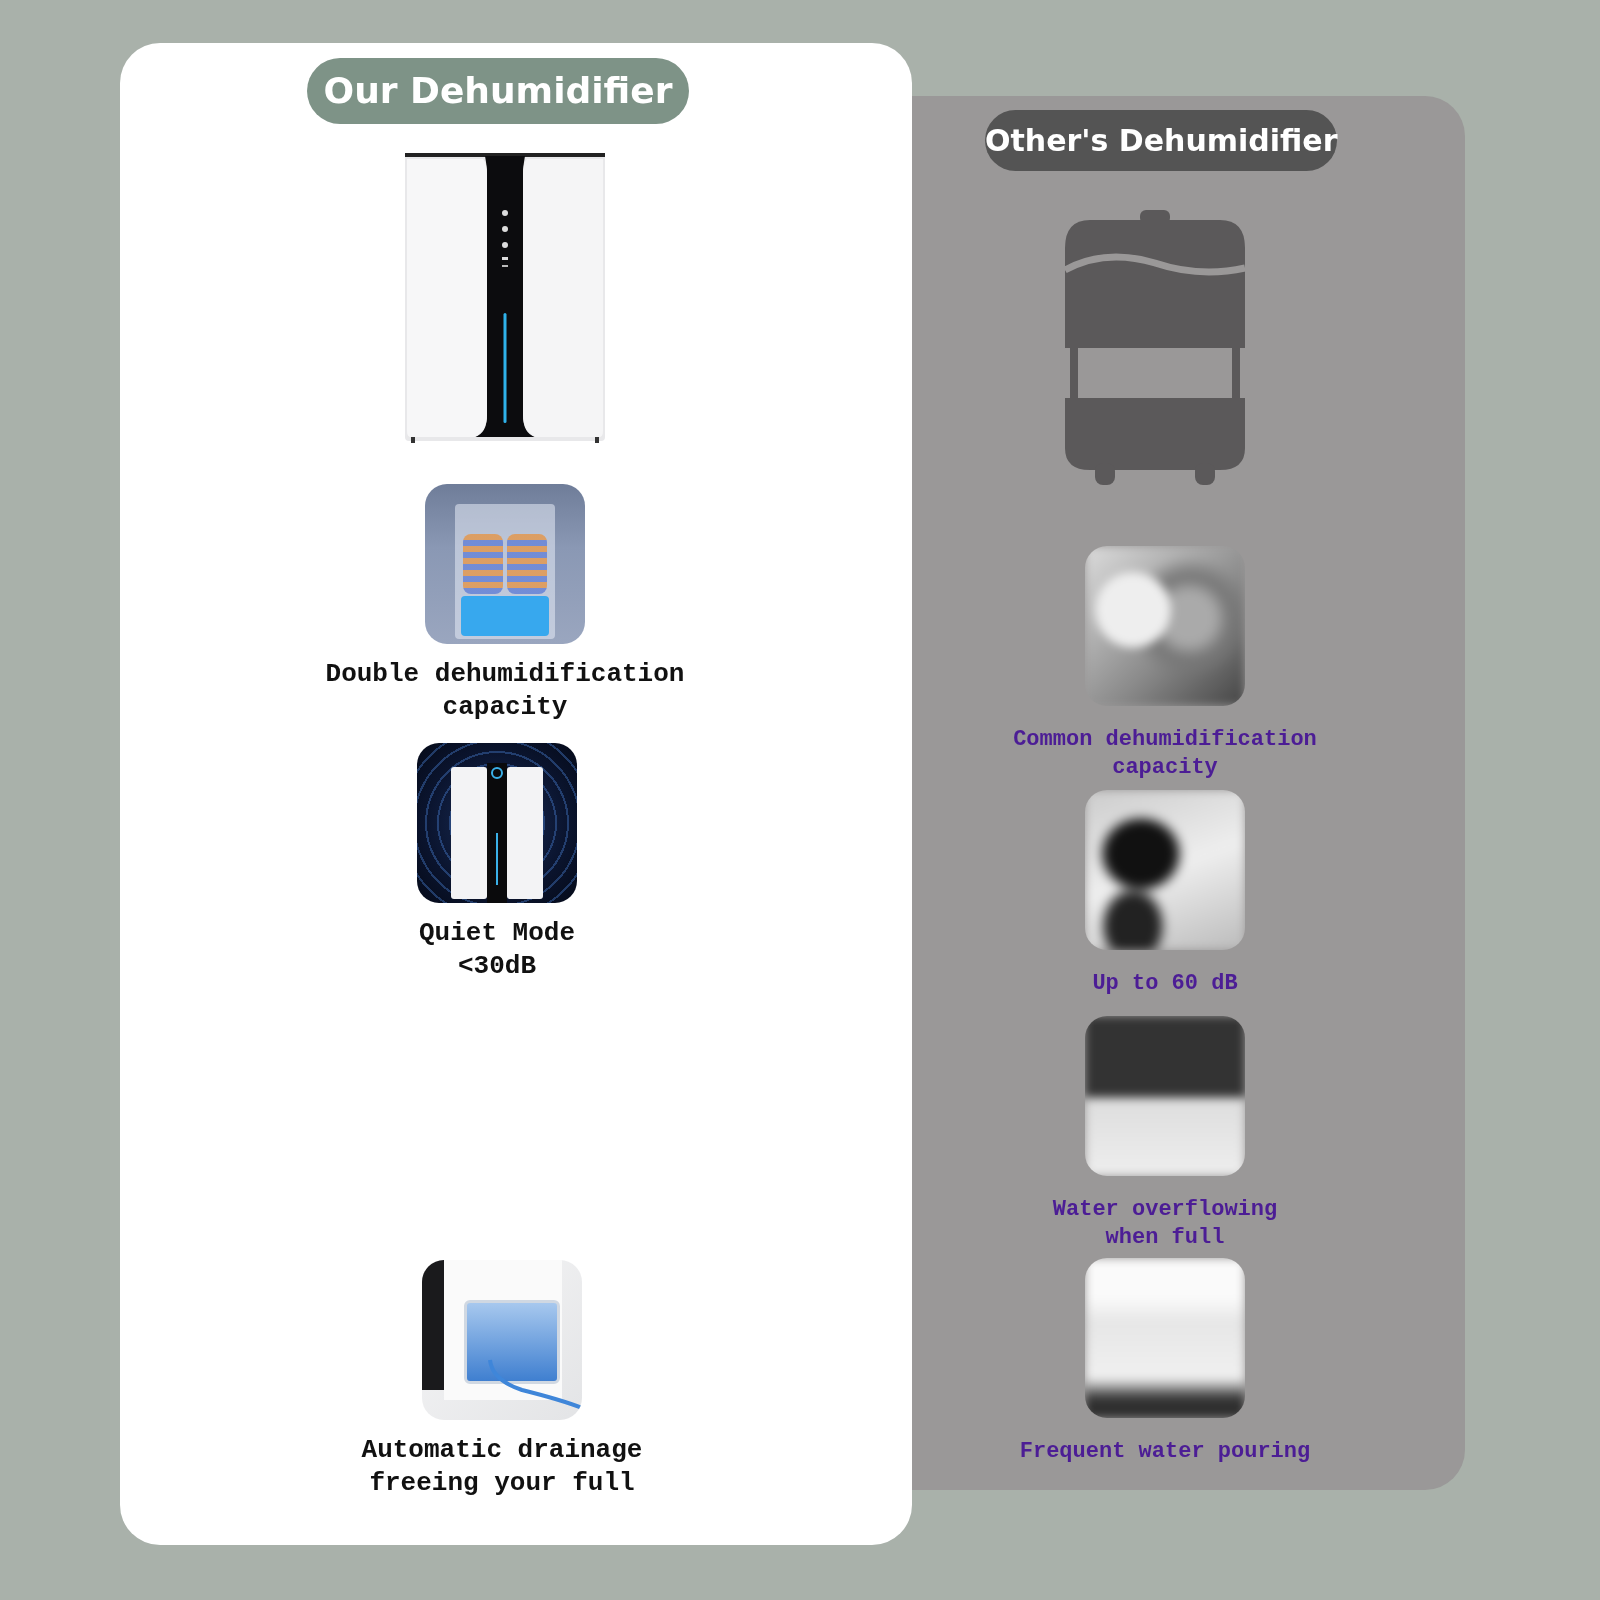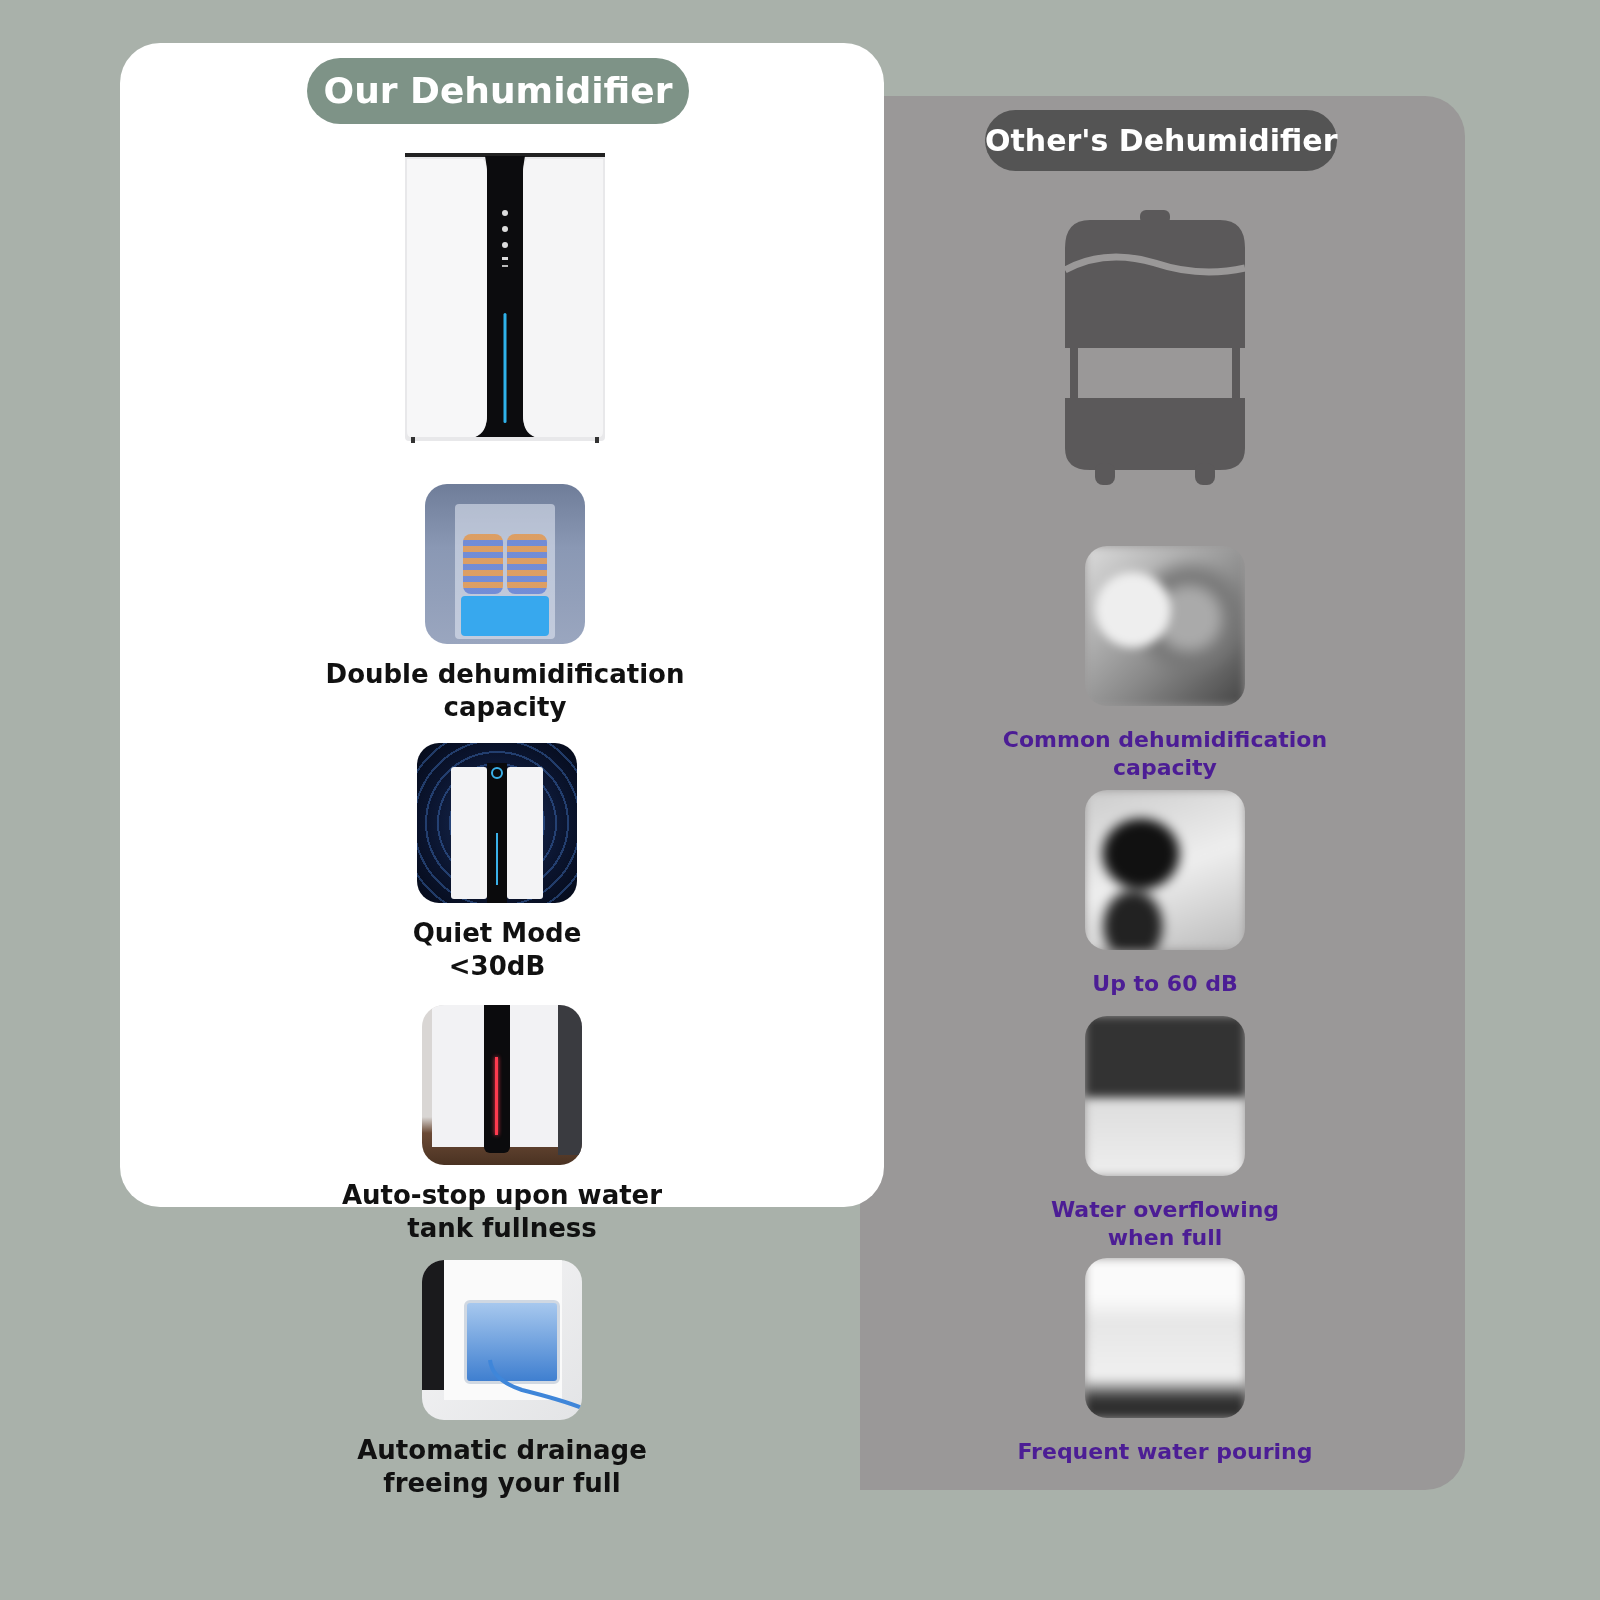--- a/index.html
+++ b/index.html
@@ -6,24 +6,25 @@
     body {
       width: 1600px; height: 1600px;
       background: #a9b1aa;
       position: relative;
       overflow: hidden;
       font-family: "DejaVu Sans", "Liberation Sans", sans-serif;
     }
     .panel-ours {
       position: absolute;
       left: 120px; top: 43px;
-      width: 764px; height: 1164px;
+      width: 764px; height: 1502px;
       background: #ffffff;
       border-radius: 40px;
       z-index: 2;
+      padding-left: 28px;
     }
     .panel-others {
       position: absolute;
       left: 860px; top: 96px;
       width: 605px; height: 1394px;
       background: #9a9898;
       border-radius: 0 40px 40px 0;
       z-index: 1;
     }
     .pill {
@@ -53,20 +54,21 @@
       width: 200px; height: 290px;
     }
     .hero-ours { left: 285px; top: 110px; }
     .hero-others { left: 200px; top: 112px; width: 190px; height: 280px; }
 
     .feature {
       position: absolute;
       text-align: center;
       color: #111;
       font-weight: bold;
+      font-family: Liberation Mono, monospace;
     }
     .feature .thumb {
       width: 160px; height: 160px;
       border-radius: 22px;
       margin: 0 auto;
       overflow: hidden;
       position: relative;
     }
     .feature .caption {
       font-size: 26px;
@@ -166,30 +168,20 @@
       <div style="position:absolute; left:34px; top:24px; width:36px; height:132px; background:#f3f3f5; border-radius:3px;"></div>
       <div style="position:absolute; left:90px; top:24px; width:36px; height:132px; background:#f3f3f5; border-radius:3px;"></div>
       <div style="position:absolute; left:70px; top:20px; width:20px; height:140px; background:#0a0a0c;"></div>
       <div style="position:absolute; left:74px; top:24px; width:12px; height:12px; border:2px solid #3ab0e8; border-radius:50%; box-sizing:border-box;"></div>
       <div style="position:absolute; left:79px; top:90px; width:2px; height:52px; background:#3ab0e8;"></div>
     </div>
     <div class="caption">Quiet Mode
 &lt;30dB</div>
   </div>
 
-  <div class="feature" style="left:202px; top:962px; width:360px;">
-    <div class="thumb" style="background: linear-gradient(180deg, #d9d6d4 0 70%, #6b4a35 80%, #4a3222 100%);">
-      <div style="position:absolute; left:10px; top:0; width:136px; height:142px; background:#f2f2f4;"></div>
-      <div style="position:absolute; left:136px; top:0; width:24px; height:150px; background:#3a3b40;"></div>
-      <div style="position:absolute; left:62px; top:0; width:26px; height:148px; background:#0b0b0d; border-radius:0 0 6px 6px;"></div>
-      <div style="position:absolute; left:73px; top:52px; width:3px; height:78px; background:#ff3b4f; box-shadow:0 0 4px #ff3b4f;"></div>
-    </div>
-    <div class="caption">Auto-stop upon water
-tank fullness</div>
-  </div>
 
   <div class="feature" style="left:202px; top:1217px; width:360px;">
     <div class="thumb" style="background: linear-gradient(135deg, #f6f6f7, #e3e4e6);">
       <div style="position:absolute; left:0; top:0; width:22px; height:130px; background:#1a1a1c;"></div>
       <div style="position:absolute; left:22px; top:0; width:118px; height:140px; background:#fafafa;"></div>
       <div style="position:absolute; left:42px; top:40px; width:90px; height:78px; background: linear-gradient(180deg, #a7c8ee, #3f7fd0); border-radius:6px; border:3px solid #d0d8e2;"></div>
       <svg style="position:absolute; left:0; top:0;" width="160" height="160" viewBox="0 0 160 160">
         <path d="M68 100 Q70 120 100 130 Q140 140 160 148" stroke="#3f86d9" stroke-width="4" fill="none"></path>
       </svg>
     </div>

